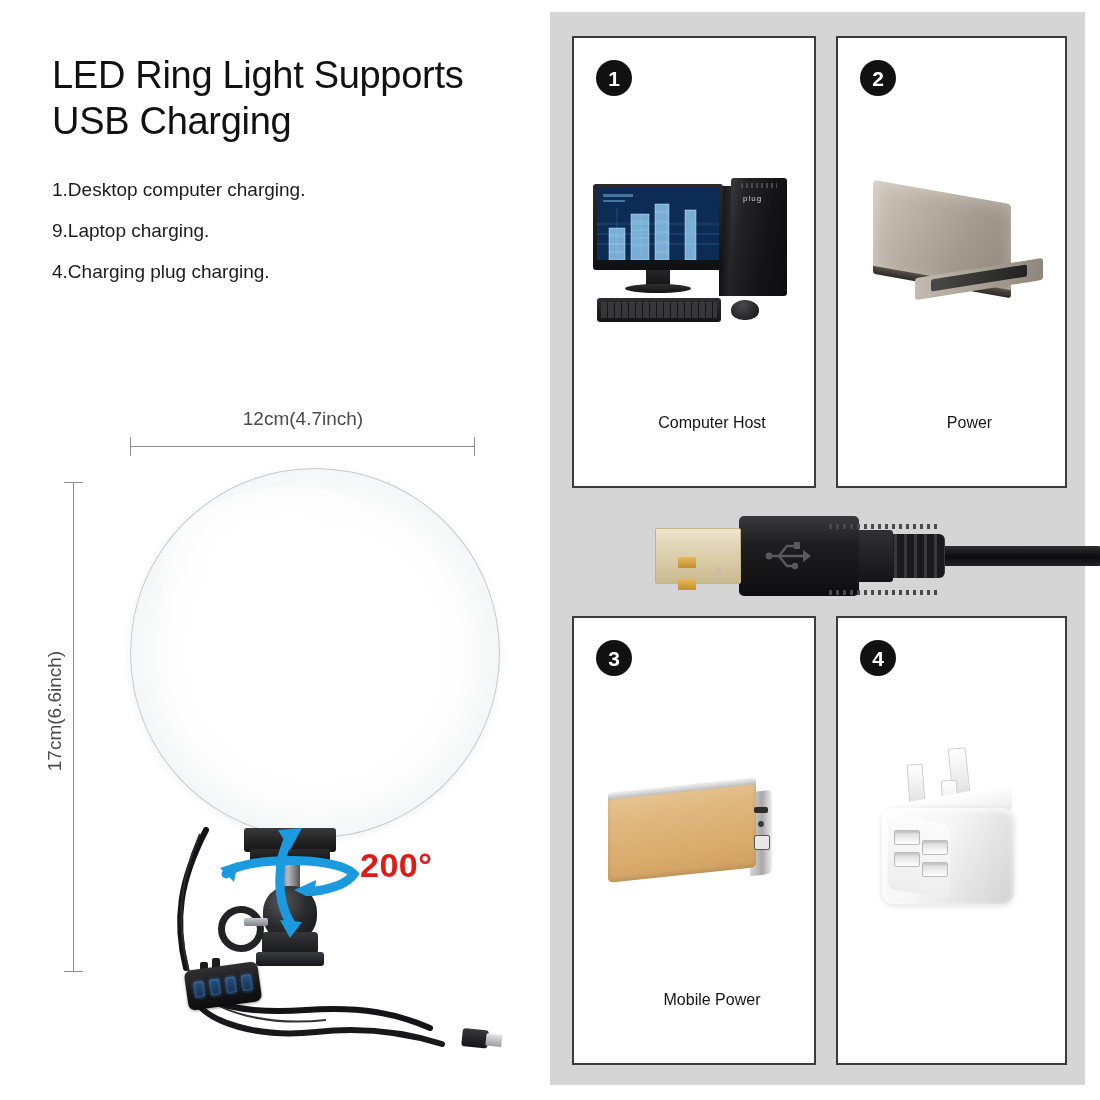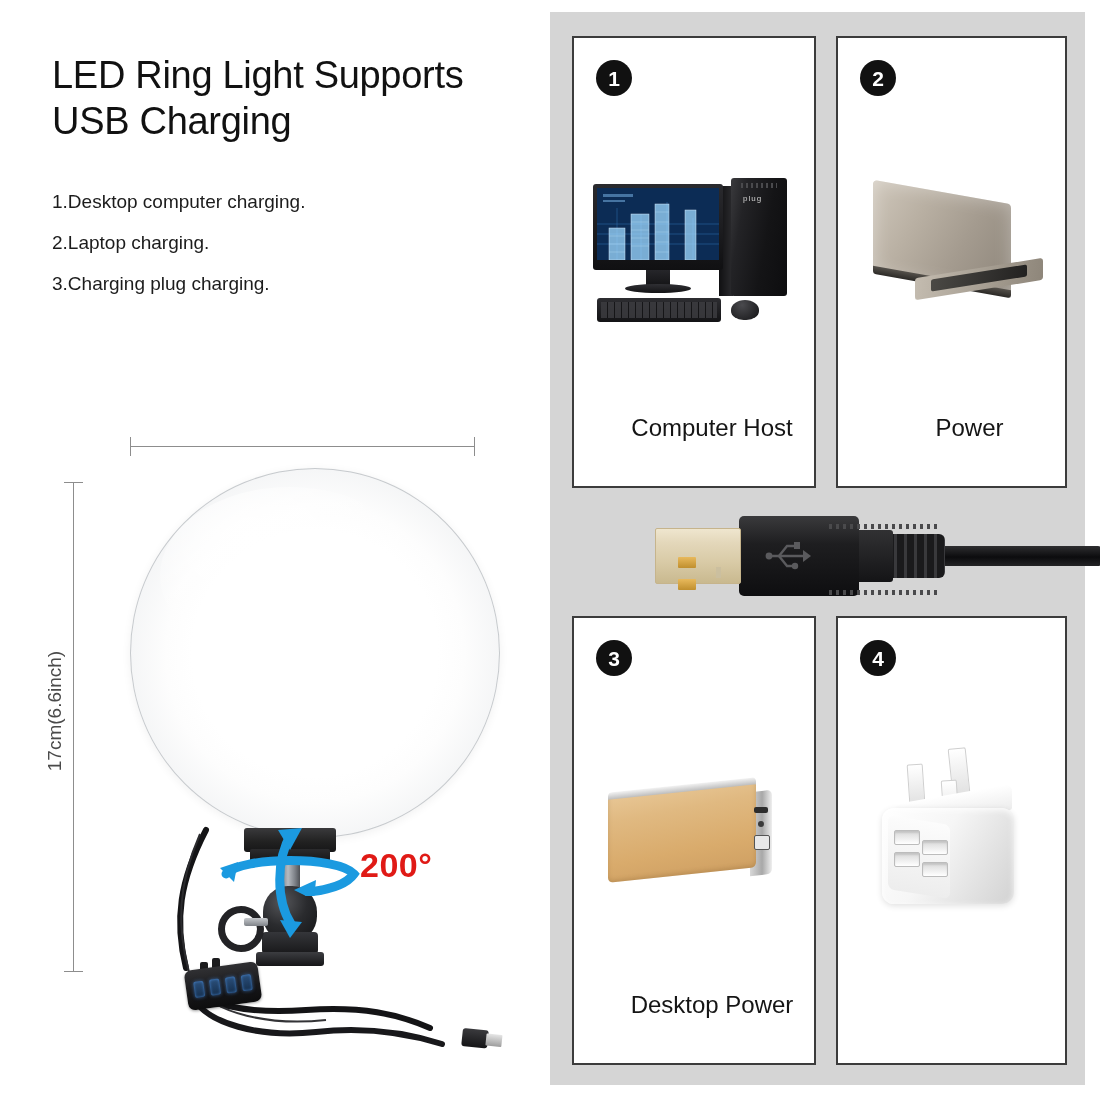--- a/index.html
+++ b/index.html
@@ -6,21 +6,21 @@
   body{width:1100px;height:1100px;overflow:hidden;
        font-family:"Liberation Sans","DejaVu Sans",sans-serif;color:#1a1a1a;}
   .page{position:relative;width:927px;height:1100px;background:#ffffff;}
 
   
   .left{position:absolute;left:0;top:0;width:550px;height:1100px;background:#fff;}
 
   .title{position:absolute;left:52px;top:52px;width:460px;
          font-size:38px;line-height:1.22;font-weight:400;letter-spacing:-0.3px;color:#111;}
 
-  .feature-list{position:absolute;left:52px;top:192px;width:440px;}
+  .feature-list{position:absolute;left:52px;top:180px;width:440px;}
   .feature-item{font-size:19px;line-height:1.0;color:#1c1c1c;margin-bottom:22px;white-space:nowrap;}
 
   
   .dim-h-label{position:absolute;left:128px;top:408px;width:350px;text-align:center;
                font-size:19px;color:#4a4a4a;}
   .dim-h-line{position:absolute;left:130px;top:446px;width:345px;height:1px;background:#8d8d8d;}
   .dim-h-cap{position:absolute;top:437px;width:1px;height:19px;background:#8d8d8d;}
   .dim-h-cap.l{left:130px;} .dim-h-cap.r{left:474px;}
 
   
@@ -94,21 +94,21 @@
   .p1{left:22px;top:24px;width:240px;height:448px;}
   .p2{left:286px;top:24px;width:227px;height:448px;}
   .p3{left:22px;top:604px;width:240px;height:445px;}
   .p4{left:286px;top:604px;width:227px;height:445px;}
 
   .badge{position:absolute;left:22px;top:22px;width:36px;height:36px;border-radius:50%;
      background:#111;color:#fff;font-size:21px;font-weight:700;
      display:flex;align-items:center;justify-content:center;line-height:1;}
   .panel-caption{position:absolute;left:0;right:0;bottom:0;height:80px;
      display:flex;align-items:flex-start;justify-content:center;padding-top:8px;
-     font-size:24px;color:#151515;box-sizing:border-box;margin-left:36px;}
+     font-size:16px;color:#151515;box-sizing:border-box;margin-left:36px;}
   .art{position:absolute;left:0;right:0;top:64px;bottom:84px;}
 
   
   .pc{position:absolute;left:50%;top:50%;transform:translate(-50%,-50%);width:210px;height:148px;}
   .mon-bezel{position:absolute;left:4px;top:6px;width:130px;height:86px;border-radius:3px;
      background:linear-gradient(180deg,#2a2a2e,#101012);padding:4px;box-sizing:border-box;}
   .mon-screen{position:absolute;left:4px;top:4px;width:122px;height:72px;overflow:hidden;
      background:linear-gradient(160deg,#0b2a52 0%,#103a6e 40%,#0a2448 100%);}
   .mon-neck{position:absolute;left:57px;top:92px;width:24px;height:16px;
      background:linear-gradient(180deg,#26262a,#141416);}
@@ -205,24 +205,25 @@
 <body>
 
 <div class="page">
 
   <div class="left">
 
     <div class="title">LED Ring Light Supports USB Charging</div>
 
     <div class="feature-list">
       <div class="feature-item">1.Desktop computer charging.</div>
-      <div class="feature-item">2.Laptop charging.</div>
-      <div class="feature-item">3.Charging plug charging.</div>
-    </div>
-
+      <div class="feature-item">9.Laptop charging.</div>
+      <div class="feature-item">4.Charging plug charging.</div>
+    </div>
+
+    <div class="dim-h-label">12cm(4.7inch)</div>
     <div class="dim-h-line"></div>
     <div class="dim-h-cap l"></div>
     <div class="dim-h-cap r"></div>
 
     <div class="dim-v-line"></div>
     <div class="dim-v-cap t"></div>
     <div class="dim-v-cap b"></div>
     <div class="dim-v-label">17cm(6.6inch)</div>
 
     <div class="ring-wrap">
@@ -353,21 +354,21 @@
       <div class="art">
         <div class="pbank">
           <div class="pb-side"></div>
           <div class="pb-face"></div>
           <div class="pb-edge-t"></div>
           <div class="pb-port p-a"></div>
           <div class="pb-led"></div>
           <div class="pb-port p-b"></div>
         </div>
       </div>
-      <div class="panel-caption">Desktop Power</div>
+      <div class="panel-caption">Mobile Power</div>
     </div>
 
     <div class="panel p4">
       <div class="badge">4</div>
       <div class="art">
         <div class="charger">
           <div class="pin lft"></div>
           <div class="pin top"></div>
           <div class="pin rgt"></div>
           <div class="ch-top"></div>

